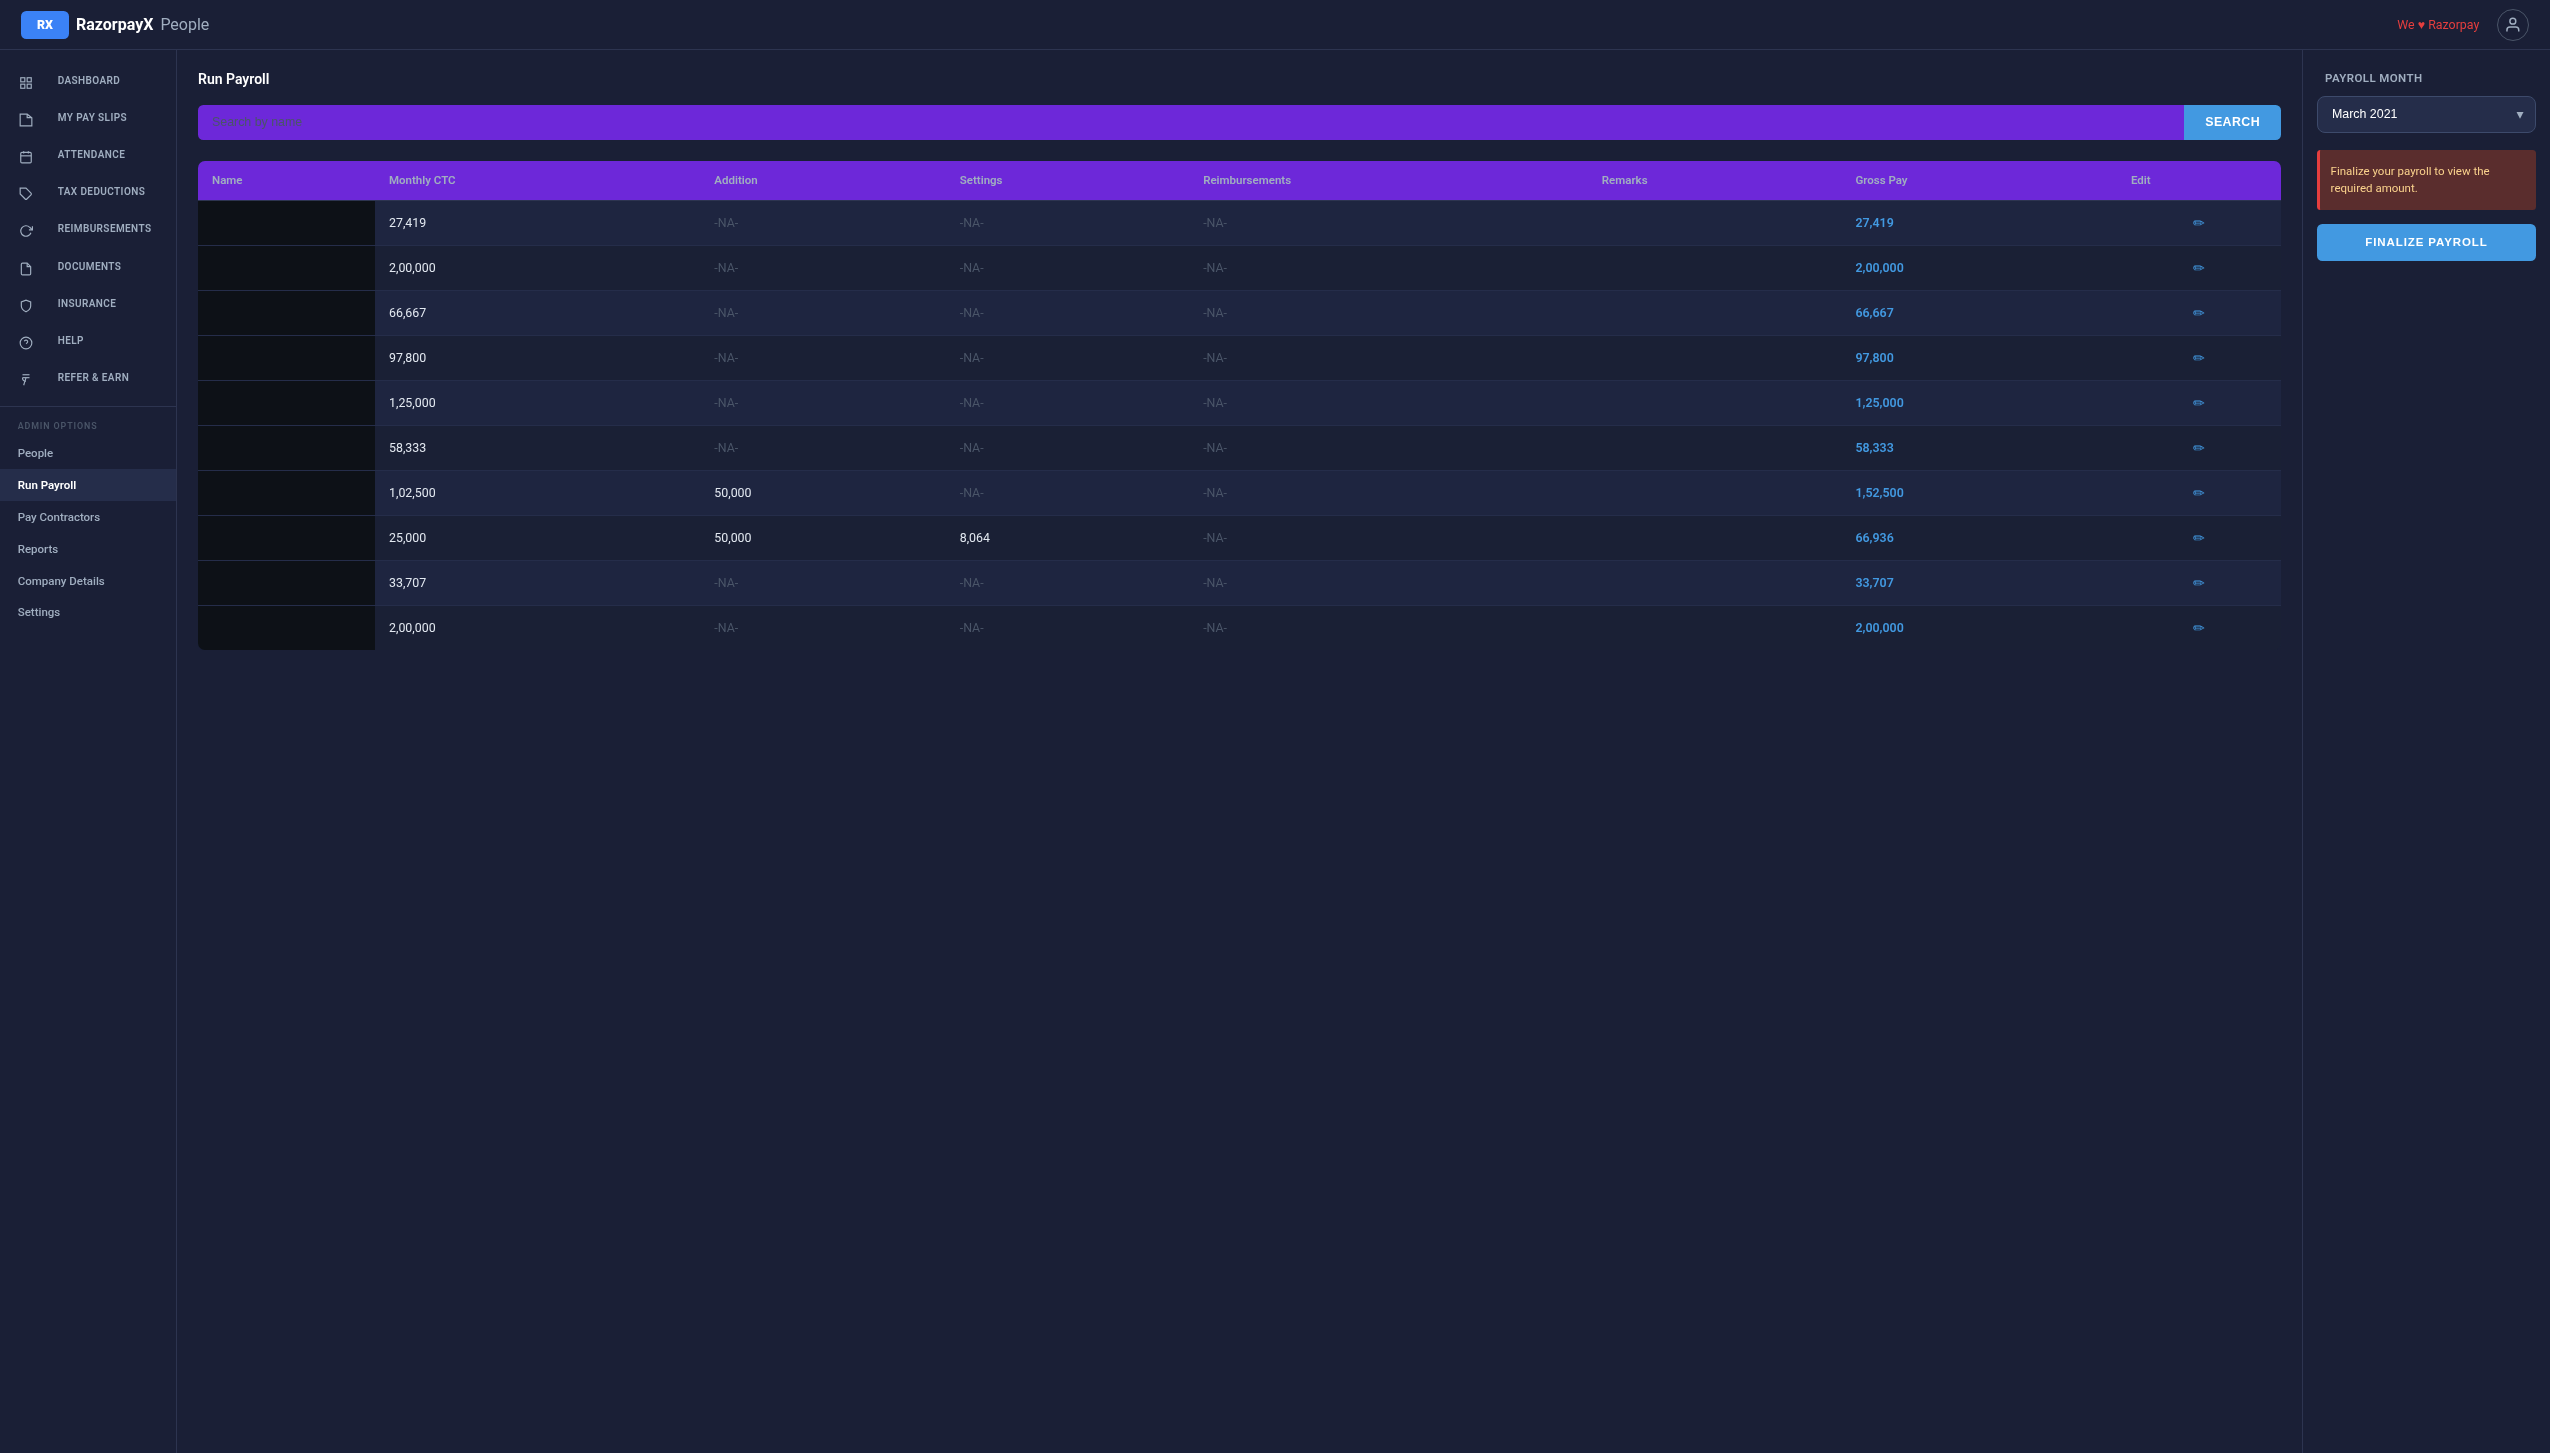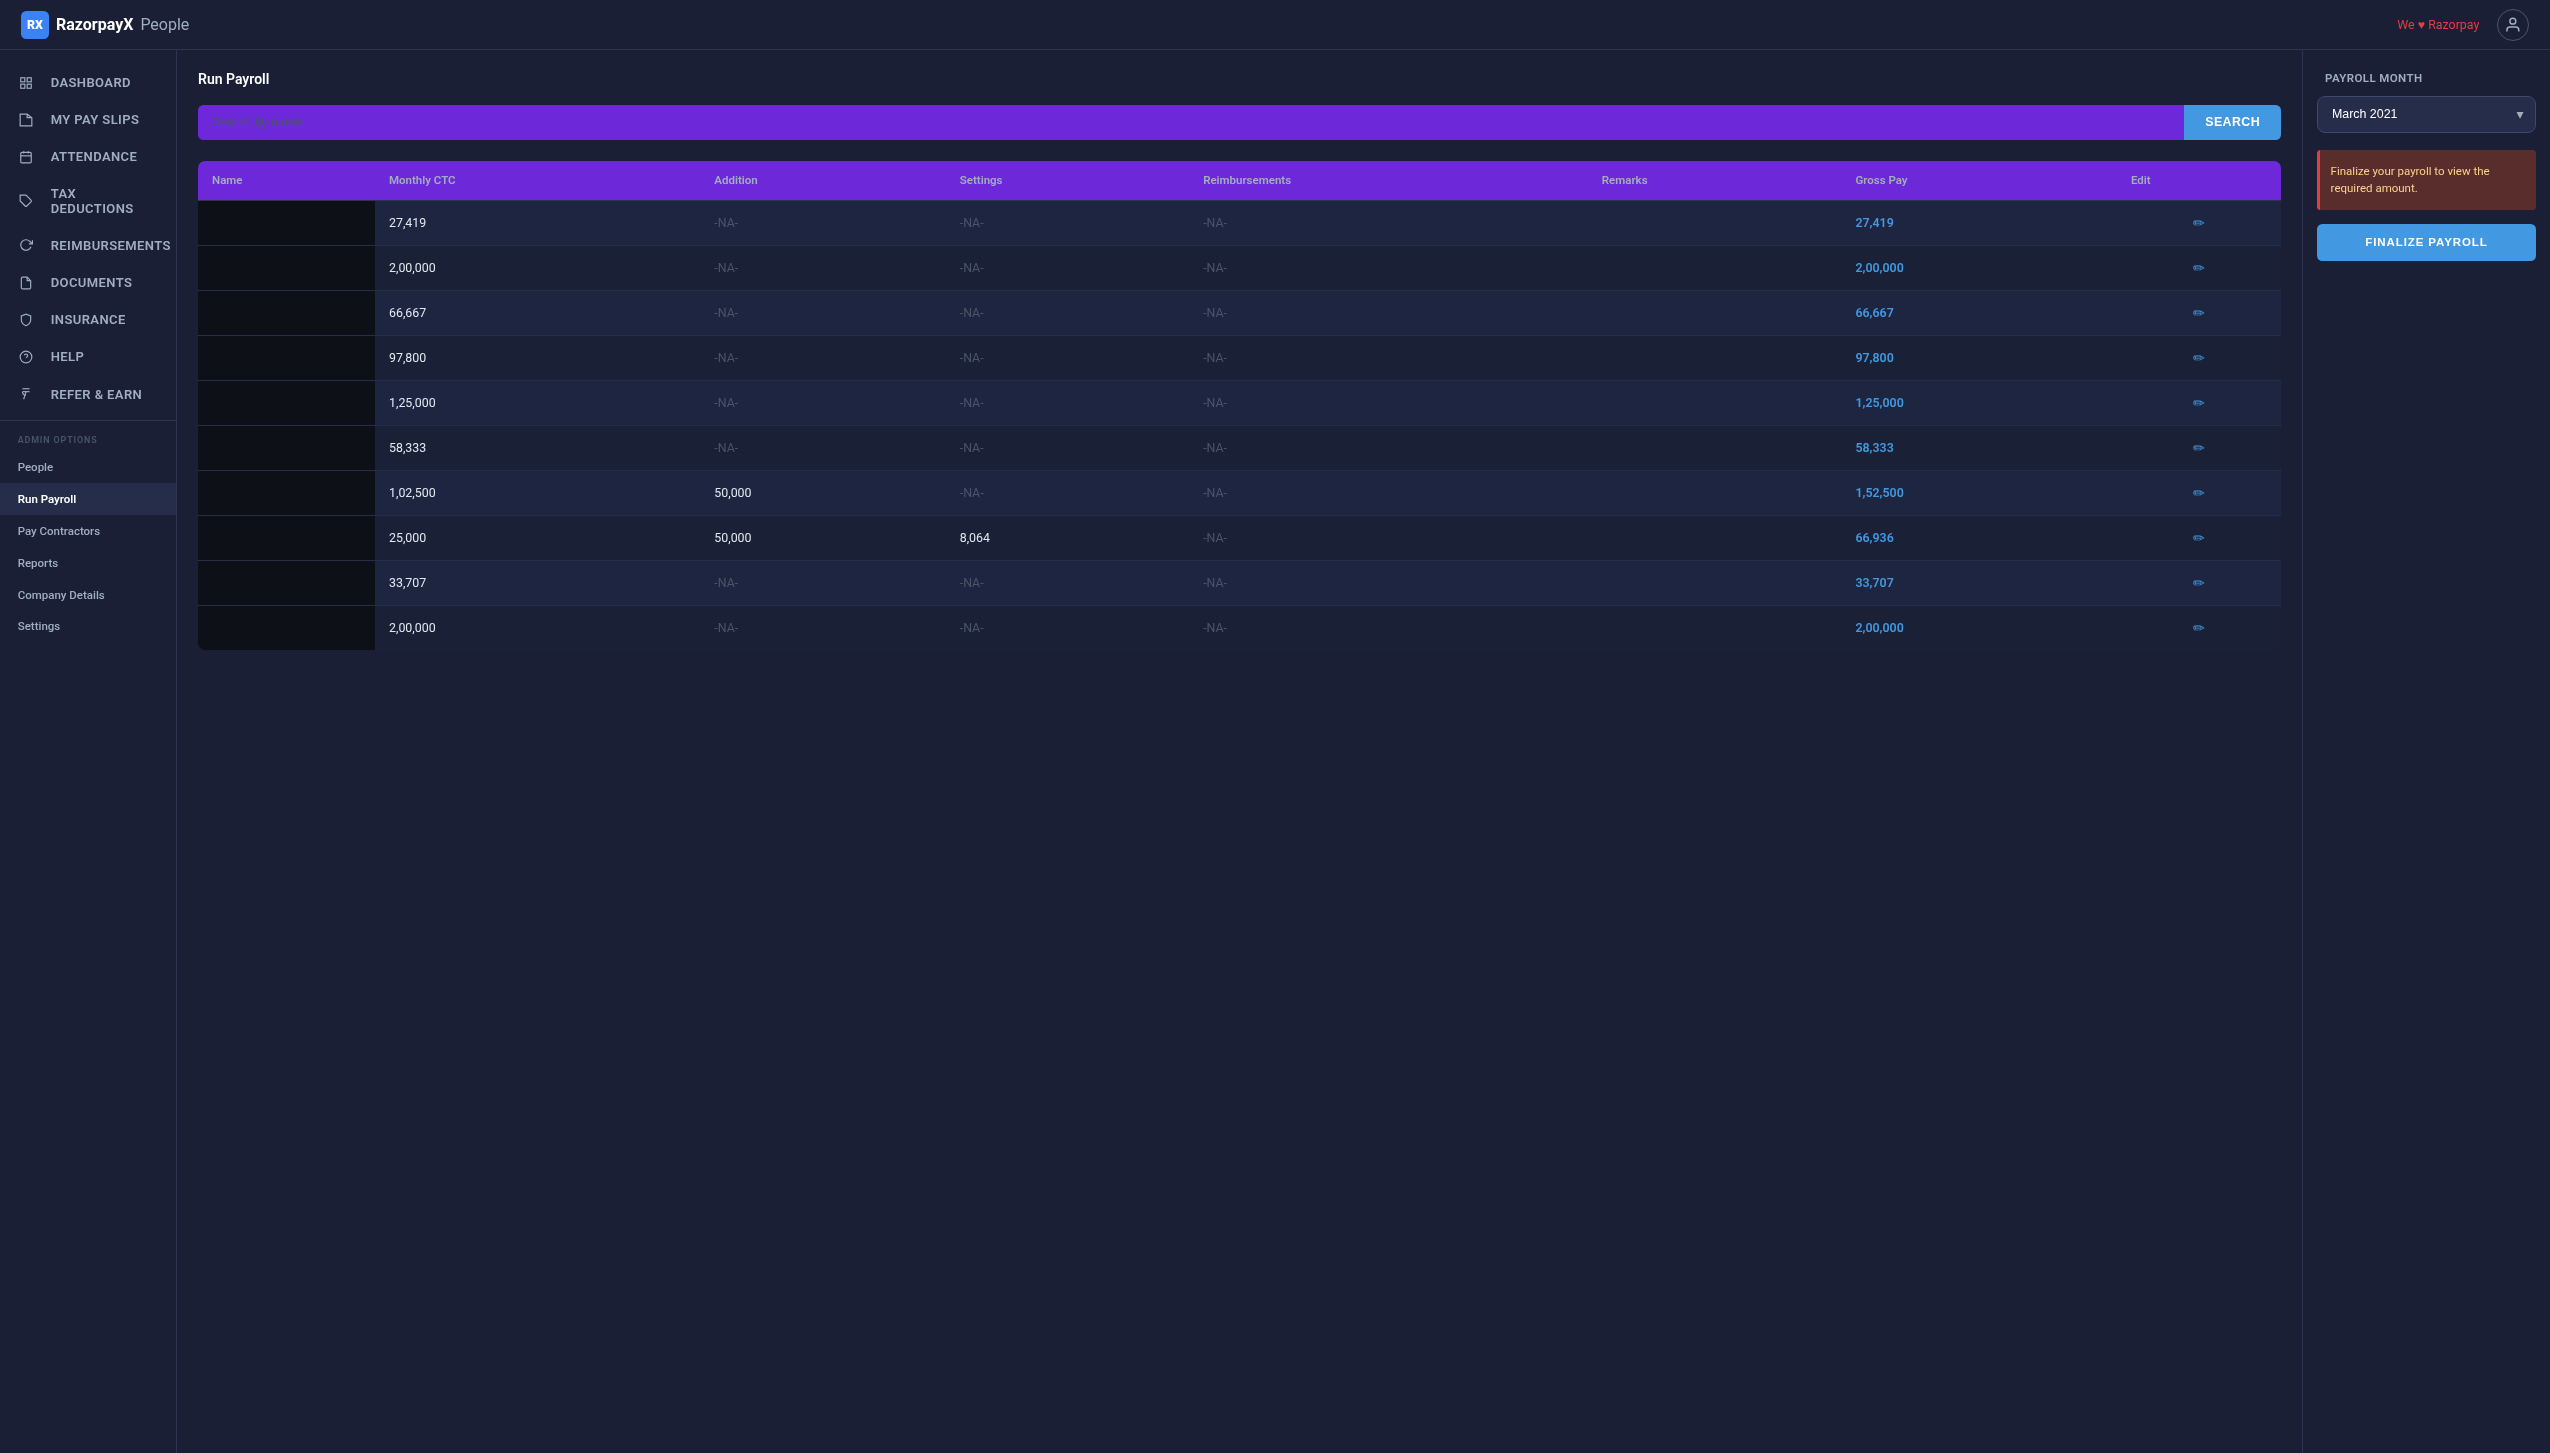--- a/index.html
+++ b/index.html
@@ -25,21 +25,21 @@
     }
     .topnav-logo {
       display: flex;
       align-items: center;
       gap: 7px;
       font-size: 16px;
       font-weight: 700;
       color: #fff;
     }
     .logo-icon {
-      width: 28px;
+      width: 48px;
       height: 28px;
       background: #3b82f6;
       border-radius: 5.3px;
       display: flex;
       align-items: center;
       justify-content: center;
       font-size: 12.4px;
       font-weight: 900;
       color: #fff;
     }
@@ -75,26 +75,25 @@
       width: 177px;
       background: #1a1f36;
       display: flex;
       flex-direction: column;
       padding: 14px 0;
       flex-shrink: 0;
       border-right: 0.9px solid #2d3450;
     }
     .sidebar-item {
       display: flex;
-      align-items: center;
-      gap: 17px;
+      gap: 24px;
       padding: 10.6px 17.7px;
       cursor: pointer;
       color: #a0aec0;
-      font-size: 13px;
+      font-size: 10px;
       font-weight: 600;
       letter-spacing: 0.4px;
       text-transform: uppercase;
     }
     .sidebar-icon {
       width: 16px;
       height: 16px;
       display: flex;
       align-items: center;
       justify-content: center;

